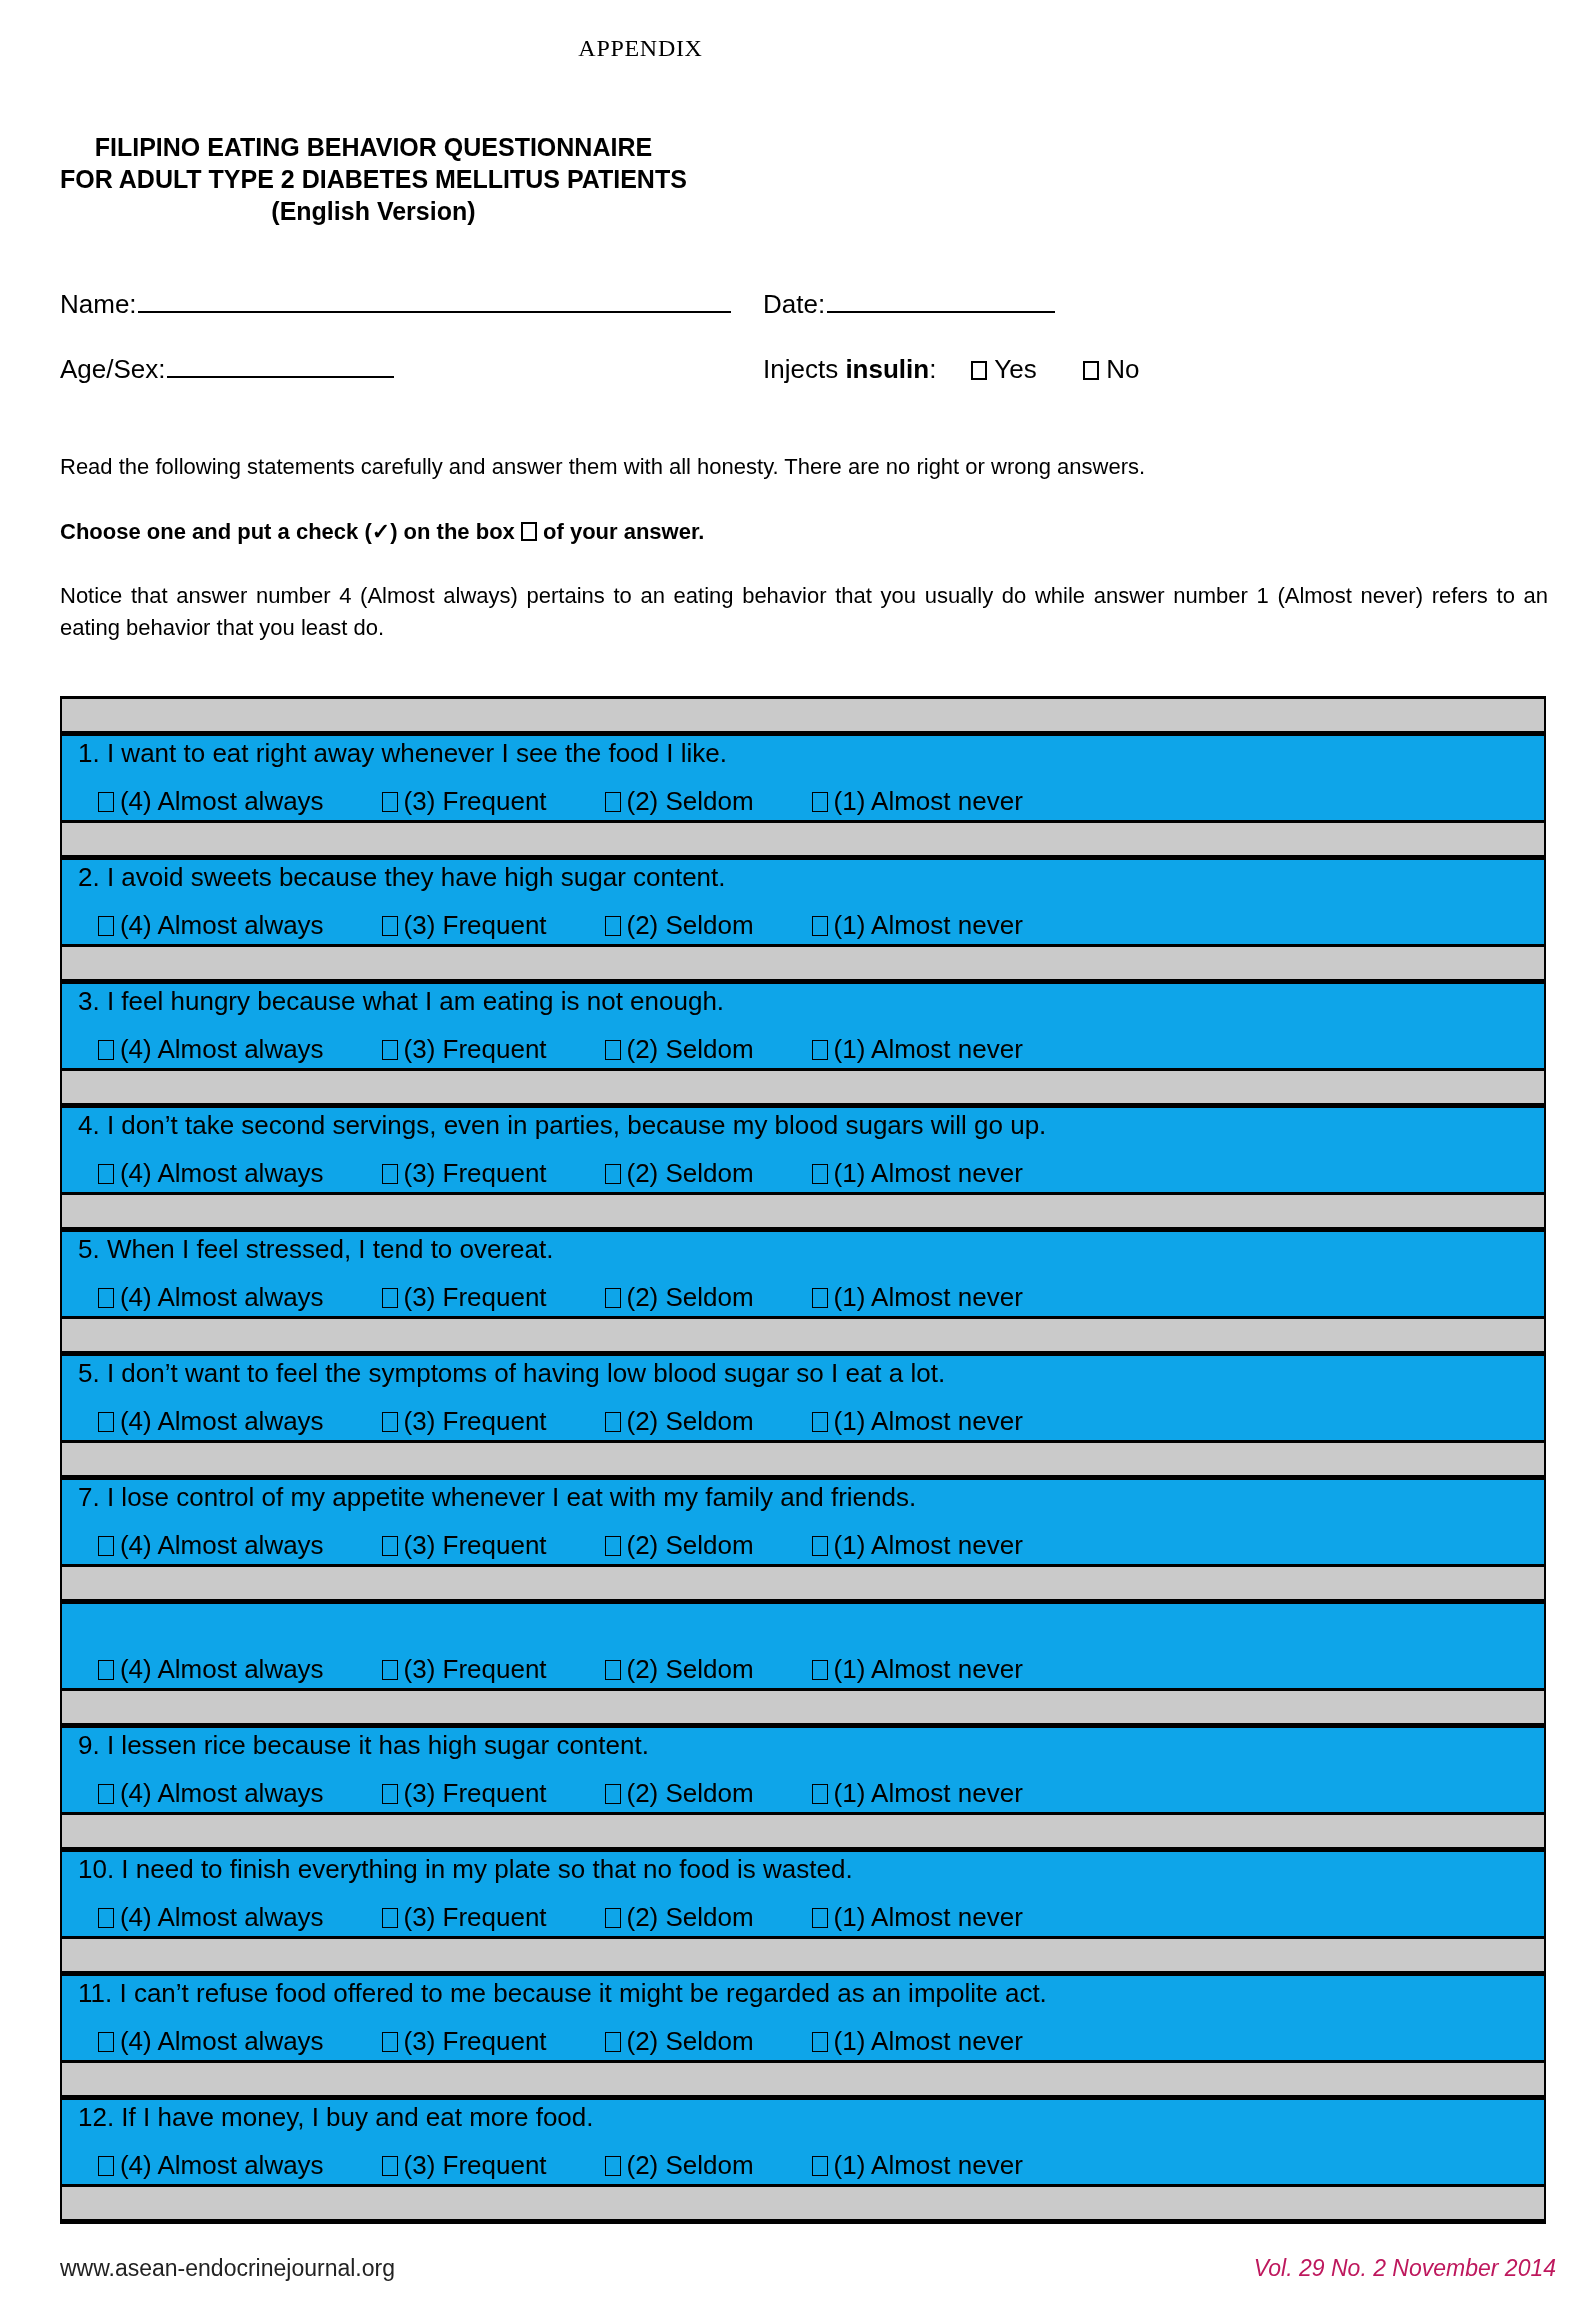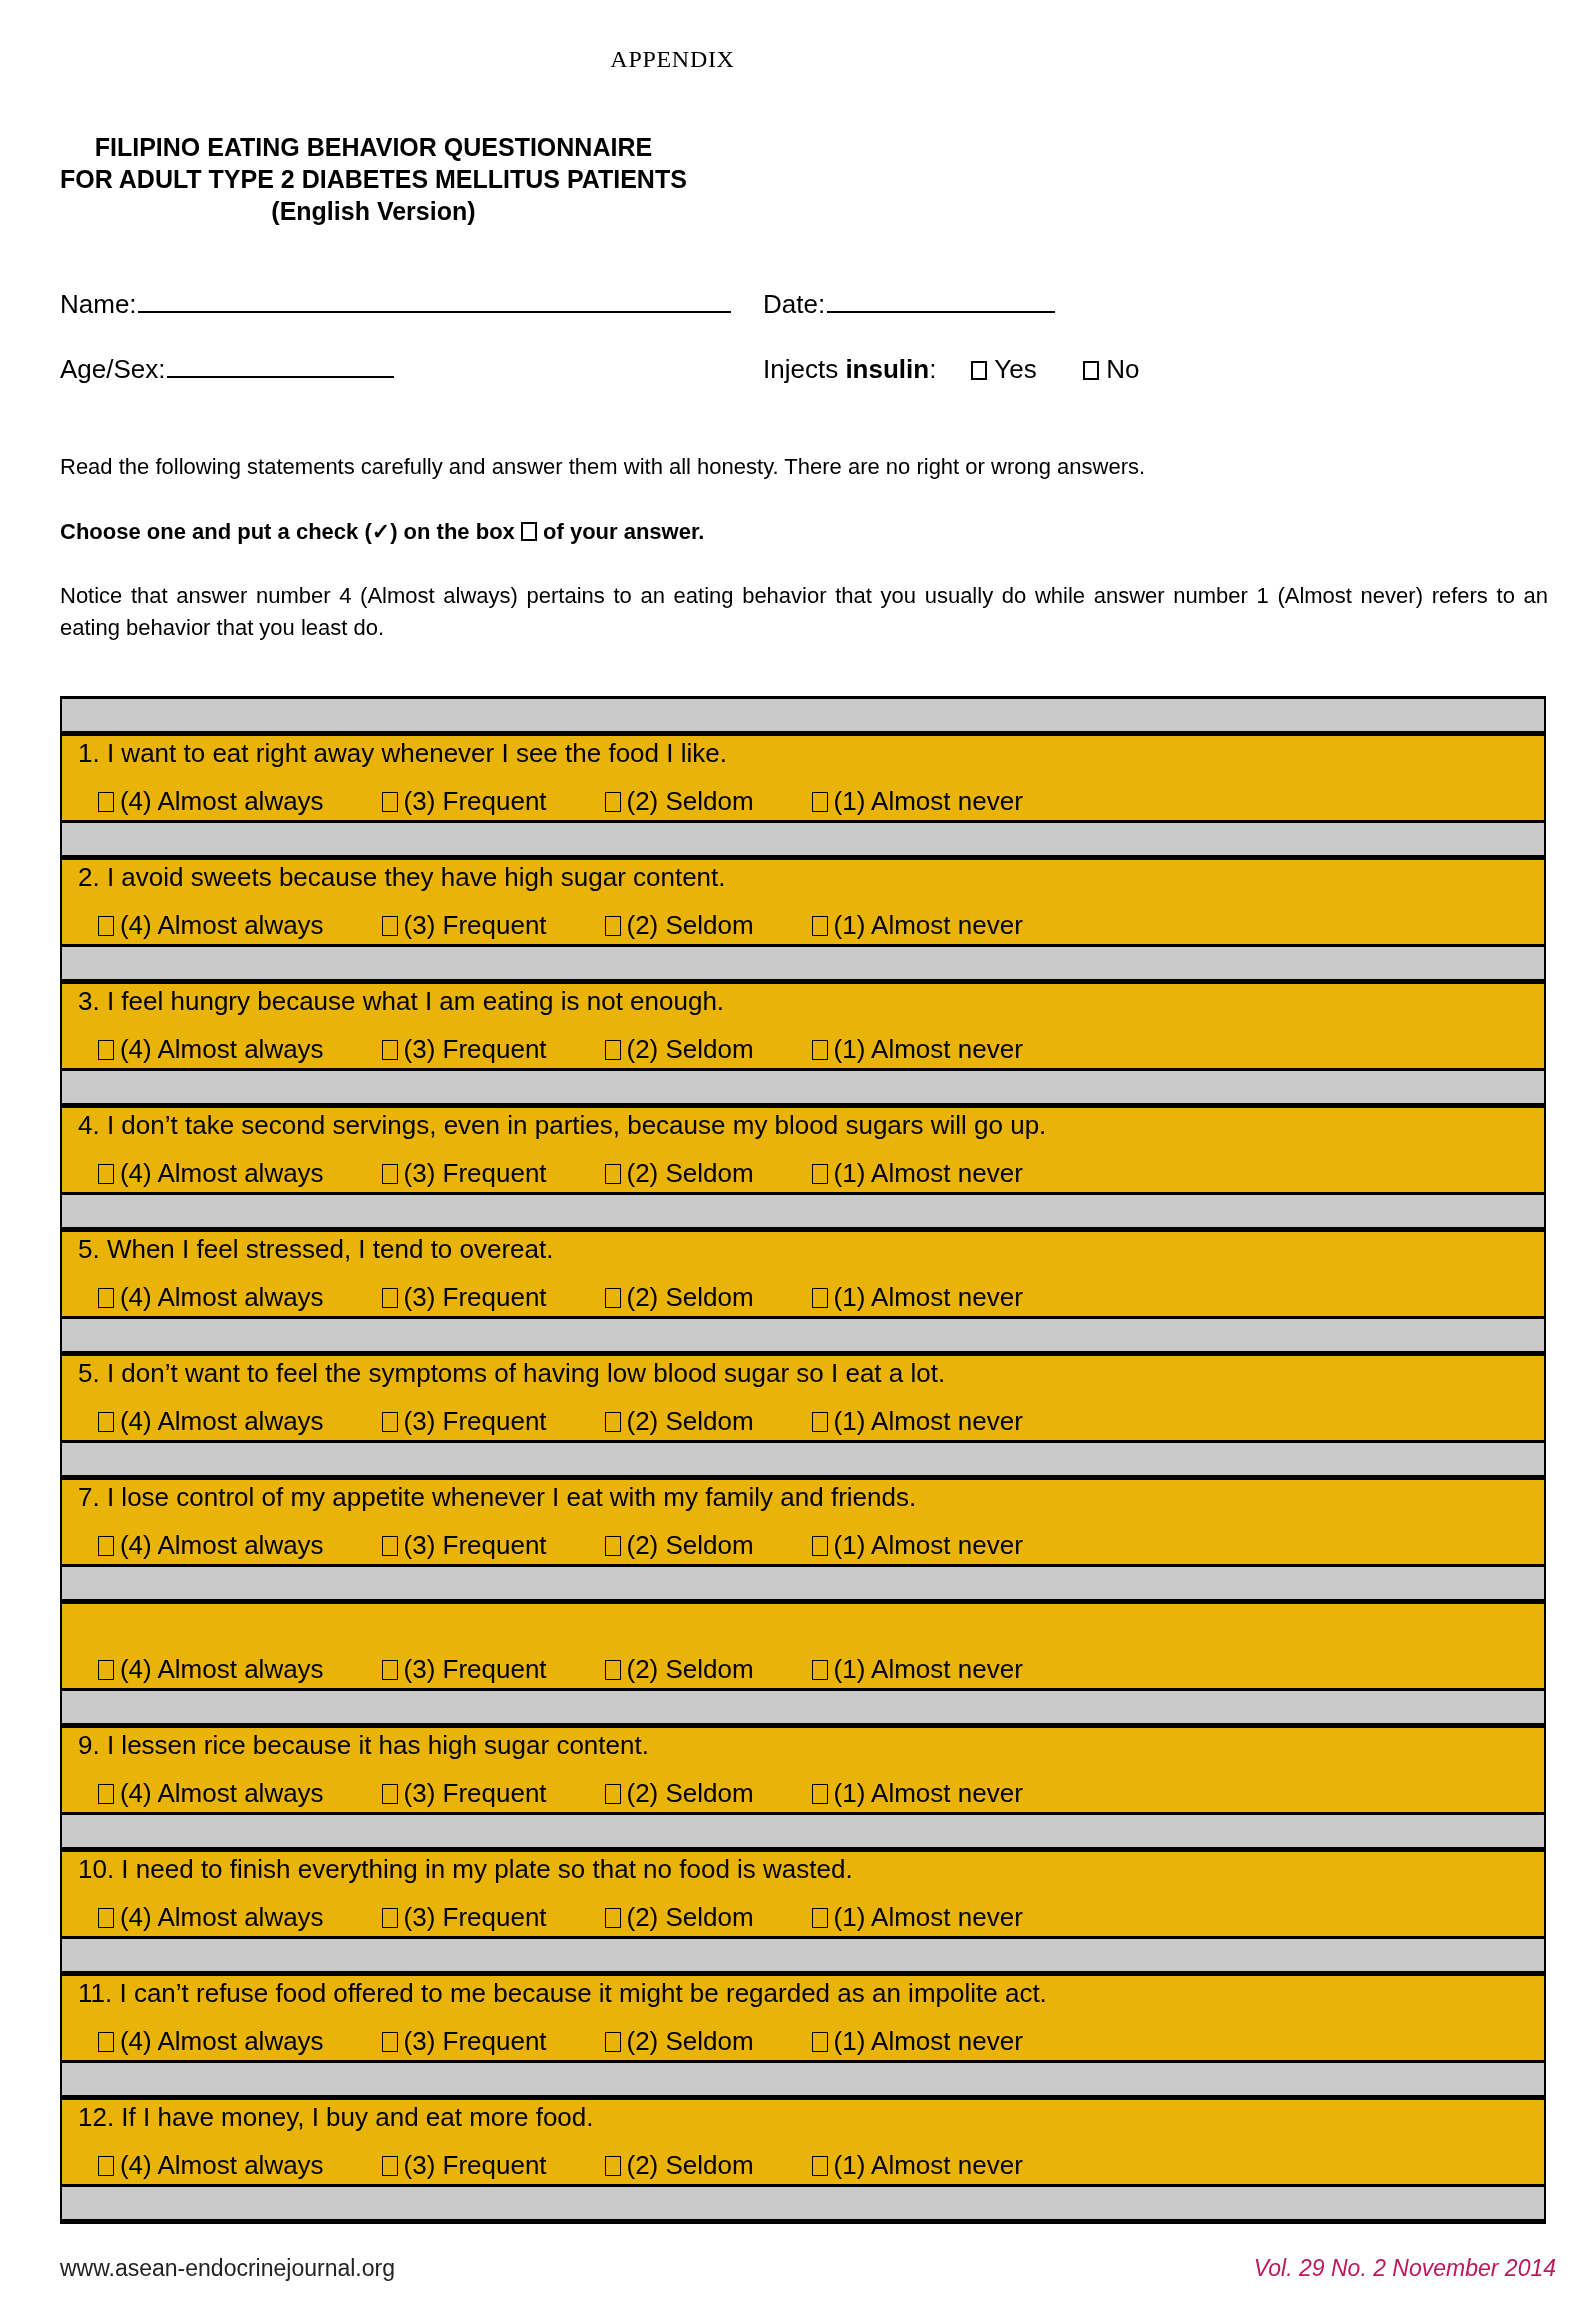--- a/index.html
+++ b/index.html
@@ -1,32 +1,32 @@
 <!DOCTYPE html>
 <html style="font-size:11.8px"><head>
 <meta charset="utf-8">
 <style>
   html, body { margin:0; padding:0; background:#ffffff; }
   body { width:1593px; height:2319px; position:relative; overflow:hidden;
          font-family:"Liberation Sans", sans-serif; color:#000; }
   .abs { position:absolute; }
-  #appendix { top:46px; left:0; width:1281px; text-align:center;
-              font-family:"Liberation Serif", serif; font-size:24px; letter-spacing:0.7px;padding-left:32px; }
+  #appendix { top:35px; left:0; width:1281px; text-align:center;
+              font-family:"Liberation Serif", serif; font-size:24px; letter-spacing:0.7px; }
   #title-block { top:131px; left:60px; font-weight:bold; font-size:25px; line-height:32px;text-align:center; }
   .field-row { font-size:26px; }
   .uline { display:inline-block; border-bottom:2.9px solid #000; vertical-align:baseline; height:22px; margin-left:1.5px; }
   .cb { display:inline-block; width:16px; height:19px; border:2.2px solid #000; box-sizing:border-box; vertical-align:-1.5px; }
   .cb.thin { border-width:1.5px; width:16px; height:20.6px; vertical-align:-2.2px;}
   .para { left:60px; width:1488px; font-size:22px; line-height:32px; }
   .bold { font-weight:bold; }
   #table { top:696px; left:60px; width:1486px; border-left:2.2px solid #000; border-right:2.9px solid #000; box-sizing:border-box; }
   .band { height:32px; background:#cacaca; border-top:3.7px solid #000; box-sizing:content-box; }
   .band.first { border-top:3.7px solid #000; }
   .band.last { border-bottom:5.2px solid #000; }
-  .qblock { height:84px; border-top:5.2px solid #000; background:#eab308; position:relative; }
+  .qblock { height:84px; border-top:5.2px solid #000; background:#0ea5e9; position:relative; }
   .qtext { position:absolute; left:16px; top:1.5px; font-size:26px; }
   .opts { position:absolute; left:16px; top:50px; font-size:26px; white-space:nowrap; }
   .opt { display:inline-block;padding-left:20px; }
   .opt .cb { margin-right:5.9px; }
   #footer-left { top:2255px; left:60px; font-size:23px; color:#222; }
   #footer-right { top:2255px; right:37px; font-size:23px; color:#be185d;font-style:italic; }
 </style>
 </head>
 <body>
 

